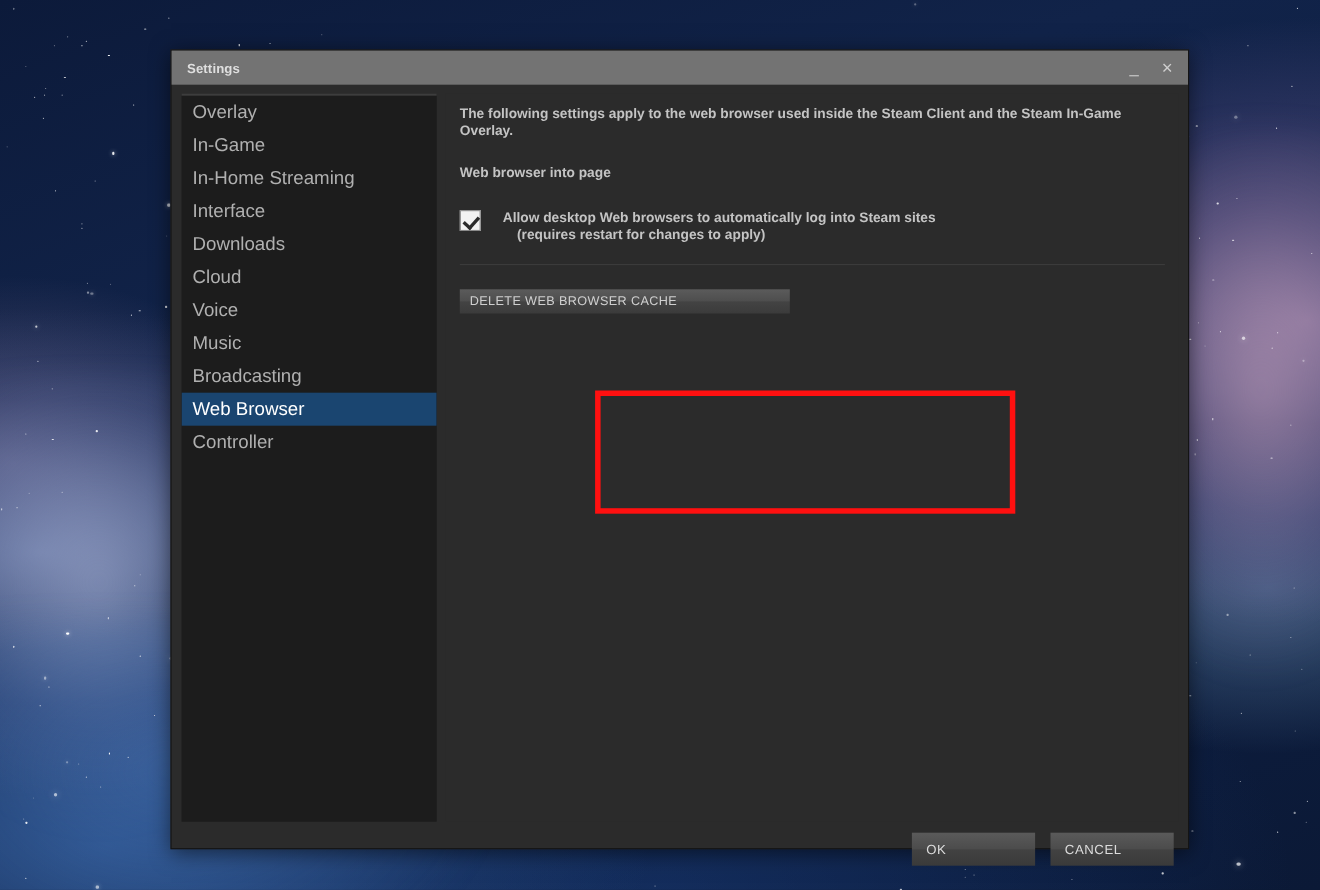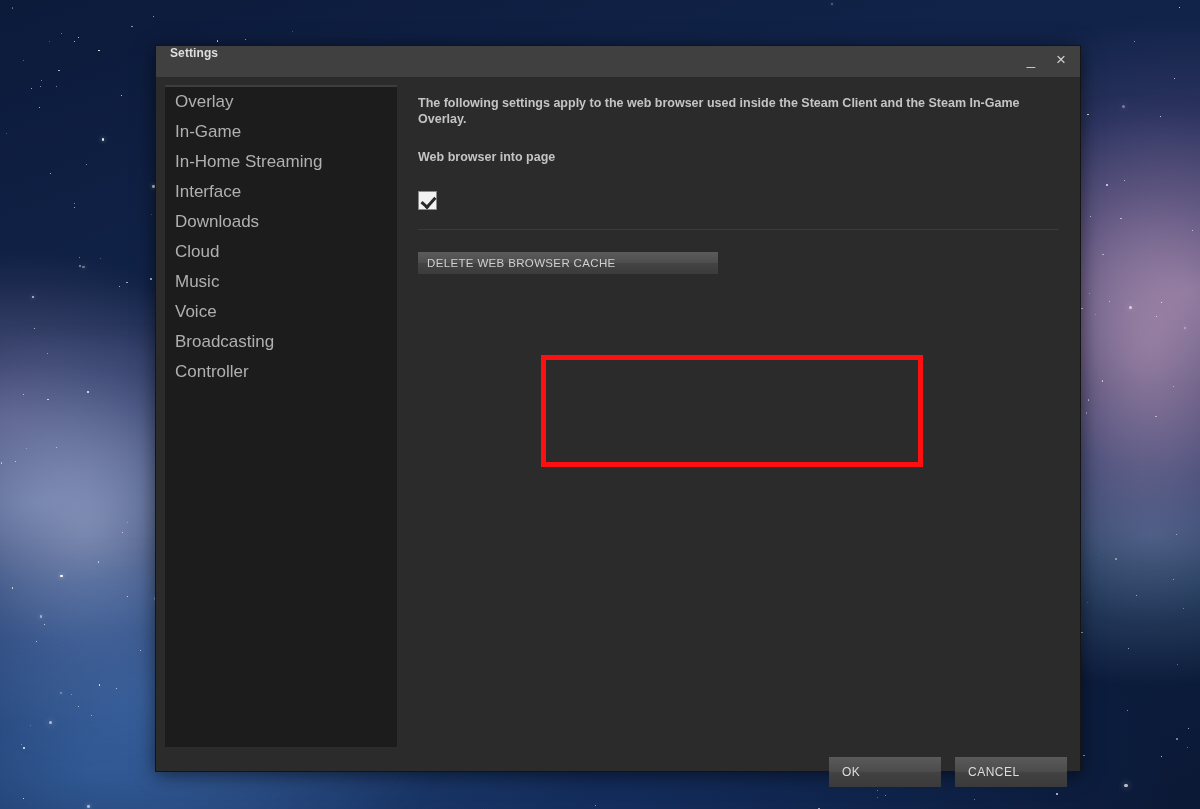--- a/index.html
+++ b/index.html
@@ -43,22 +43,22 @@
 
   
   #dialog {
     position:absolute; left:155px; top:45px; width:926px; height:727px;
     background:#2b2b2b;
     border:1px solid #141414;
     box-shadow:0 3px 18px rgba(0,0,0,0.55);
     display:flex; flex-direction:column;
   }
   #titlebar {
-    height:31px; flex:0 0 31px; background:#404040;
-    display:flex; align-items:flex-start; padding:0 4px 0 14px;
+    height:31px; flex:0 0 31px; background:#737373;
+    display:flex; align-items:center; padding:0 4px 0 14px;
   }
   #title-text { color:#dfdfdf; font-size:12px; font-weight:bold; letter-spacing:0.1px; }
   .tb-spacer { flex:1 1 auto; }
   .tb-btn {
     width:30px; height:26px; display:flex; align-items:center; justify-content:center;
     color:#cfcfcf; font-size:15px; line-height:1; cursor:default; user-select:none;
   }
   .tb-btn.close { font-size:17px; }
 
   #body-row { flex:1 1 auto; display:flex; position:relative; }
@@ -391,40 +391,47 @@
         <div class="side-item">
           <span>Interface</span>
         </div>
         <div class="side-item">
           <span>Downloads</span>
         </div>
         <div class="side-item">
           <span>Cloud</span>
         </div>
         <div class="side-item">
+          <span>Voice</span>
+        </div>
+        <div class="side-item">
           <span>Music</span>
         </div>
         <div class="side-item">
-          <span>Voice</span>
-        </div>
-        <div class="side-item">
           <span>Broadcasting</span>
+        </div>
+        <div class="side-item selected">
+          <span>Web Browser</span>
         </div>
         <div class="side-item">
           <span>Controller</span>
         </div>
       </div>
 
     <div id="content">
       <div class="intro">The following settings apply to the web browser used inside the Steam Client and the Steam In-Game Overlay.</div>
 
       <div class="field-label">Web browser into page</div>
 
       <div class="check-row">
         <span class="checkbox"></span>
+        <span class="check-label">
+          <span>Allow desktop Web browsers to automatically log into Steam sites</span>
+          <span class="sub">(requires restart for changes to apply)</span>
+        </span>
       </div>
 
       <div class="divider"></div>
 
       <div class="action-list">
         <button class="action-btn">DELETE WEB BROWSER CACHE</button>
       </div>
     </div>
 
     <div id="red-box" style="border-color: rgb(255, 16, 16);"></div>

